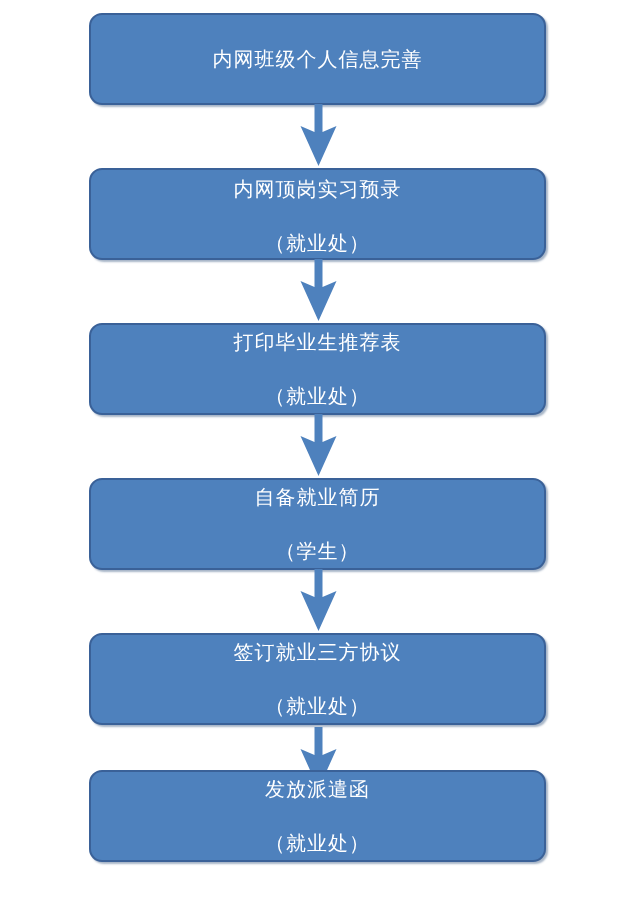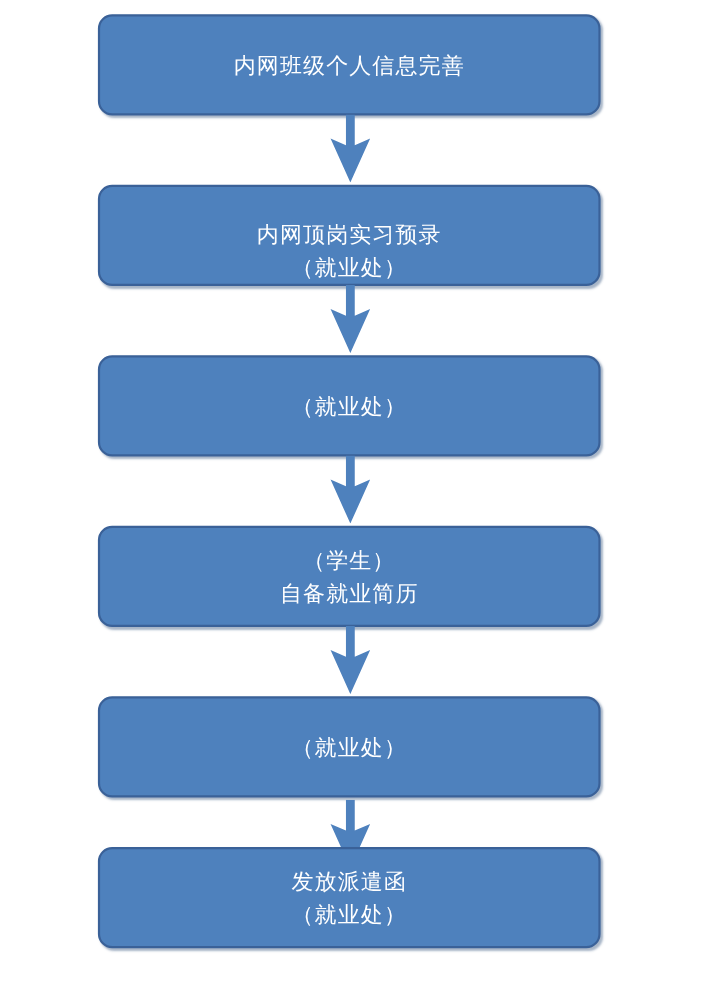--- a/index.html
+++ b/index.html
@@ -28,20 +28,21 @@
     height: 92px;
     box-sizing: border-box;
     background: #4e81bd;
     border: 2px solid #3a6198;
     border-radius: 13px;
     box-shadow: 2px 2px 2px rgba(60, 90, 130, 0.45);
     display: flex;
     flex-direction: column;
     align-items: center;
     justify-content: center;
+    gap: 24px;
   }
 
   .step-line {
     color: #ffffff;
     font-family: "DejaVu Serif", "Liberation Serif", serif;
     font-size: 20px;
     line-height: 30px;
     letter-spacing: 1px;
     text-align: center;
     white-space: nowrap;
@@ -92,41 +93,43 @@
     <div class="step-line">（就业处）</div>
   </div>
 
   <div class="flow-arrow a1">
     <svg viewBox="0 0 37 62" xmlns="http://www.w3.org/2000/svg" aria-hidden="true">
       <path d="M14.5 0 H22.5 V28 L36.5 22 L18.5 62 L0.5 22 L14.5 28 Z" fill="#4e81bd"></path>
     </svg>
   </div>
 
   <div class="flow-step s2">
+    <div class="step-line">打印毕业生推荐表</div>
     <div class="step-line">（就业处）</div>
   </div>
 
   <div class="flow-arrow a2">
     <svg viewBox="0 0 37 62" xmlns="http://www.w3.org/2000/svg" aria-hidden="true">
       <path d="M14.5 0 H22.5 V28 L36.5 22 L18.5 62 L0.5 22 L14.5 28 Z" fill="#4e81bd"></path>
     </svg>
   </div>
 
   <div class="flow-step s3">
+    <div class="step-line">自备就业简历</div>
     <div class="step-line">（学生）</div>
-    <div class="step-line">自备就业简历</div>
   </div>
 
   <div class="flow-arrow a3">
     <svg viewBox="0 0 37 62" xmlns="http://www.w3.org/2000/svg" aria-hidden="true">
       <path d="M14.5 0 H22.5 V28 L36.5 22 L18.5 62 L0.5 22 L14.5 28 Z" fill="#4e81bd"></path>
     </svg>
   </div>
 
   <div class="flow-step s4">
+    <div class="step-line">签订就业三方协议</div>
     <div class="step-line">（就业处）</div>
   </div>
 
   <div class="flow-arrow a4">
     <svg viewBox="0 0 37 62" xmlns="http://www.w3.org/2000/svg" aria-hidden="true">
       <path d="M14.5 0 H22.5 V28 L36.5 22 L18.5 62 L0.5 22 L14.5 28 Z" fill="#4e81bd"></path>
     </svg>
   </div>
 
   <div class="flow-step s5">

